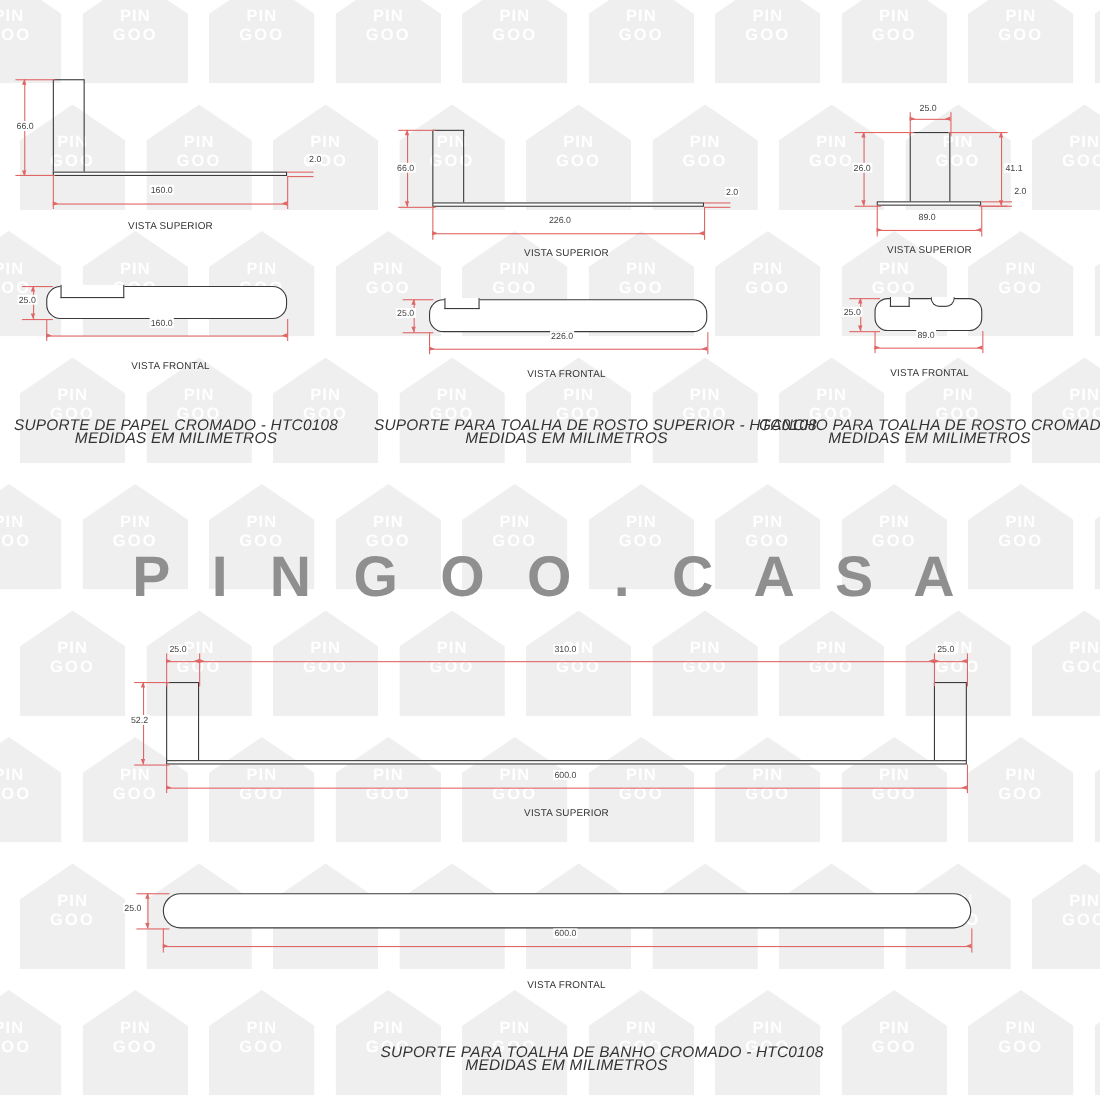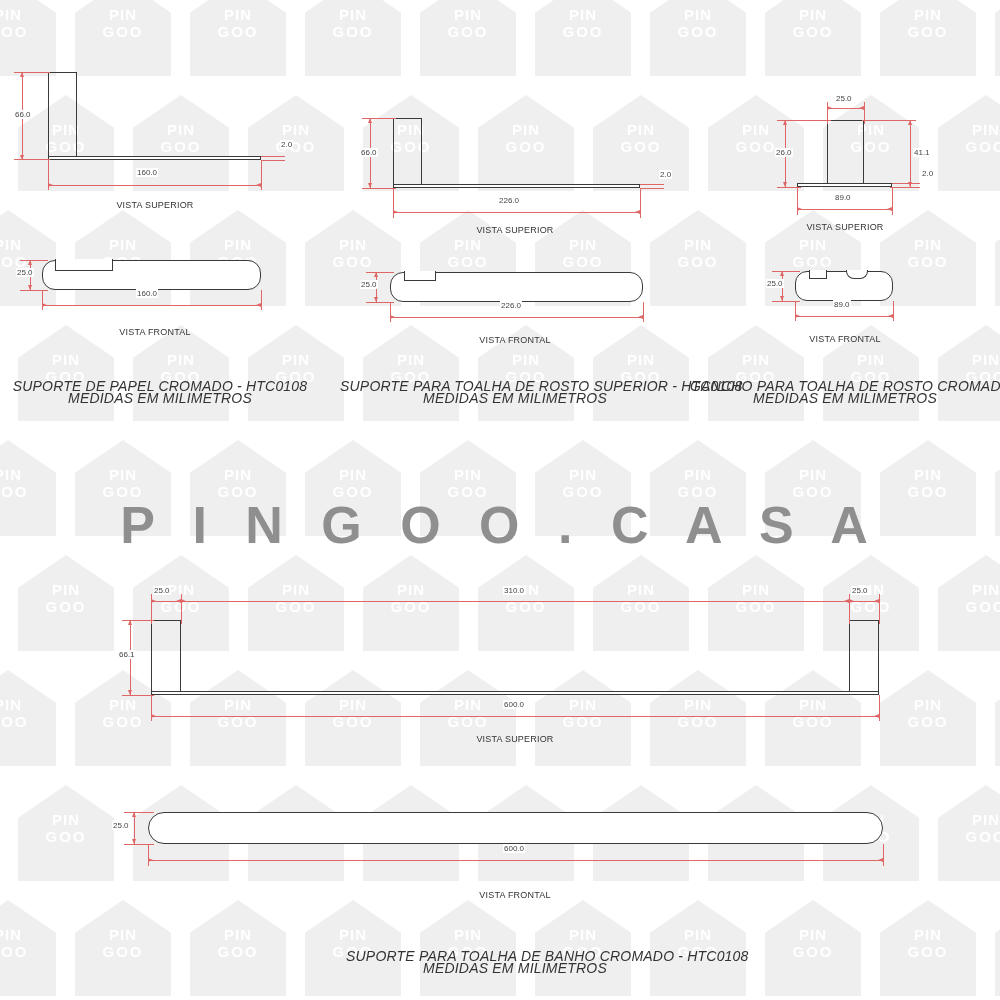--- a/index.html
+++ b/index.html
@@ -615,21 +615,21 @@
     <div class="ext" style="left:879px; top:594px; height:30px;"></div>
     <div class="arrowR" style="left:849px; top:598.5px;"></div>
     <div class="arrowL" style="left:874px; top:598.5px;"></div>
     <div class="dim" style="left:851px; top:586px;">25.0</div>
 
     <div class="dimline-v" style="left:130px; top:620px; height:75px;"></div>
     <div class="arrowU" style="left:127.5px; top:620px;"></div>
     <div class="arrowD" style="left:127.5px; top:690px;"></div>
     <div class="ext-h" style="left:122px; top:620px; width:32px;"></div>
     <div class="ext-h" style="left:122px; top:695px; width:32px;"></div>
-    <div class="dim" style="left:118px; top:650px;">66.1</div>
+    <div class="dim" style="left:118px; top:650px;">52.2</div>
 
     <div class="dimline-h" style="left:151px; top:716px; width:728px;"></div>
     <div class="arrowR" style="left:151px; top:713.5px;"></div>
     <div class="arrowL" style="left:874px; top:713.5px;"></div>
     <div class="ext" style="left:151px; top:695px; height:26px;"></div>
     <div class="ext" style="left:879px; top:695px; height:26px;"></div>
     <div class="dim" style="left:503px; top:700px;">600.0</div>
 
     <div class="cap" style="left:420px; top:733px; width:190px;">VISTA SUPERIOR</div>
 

